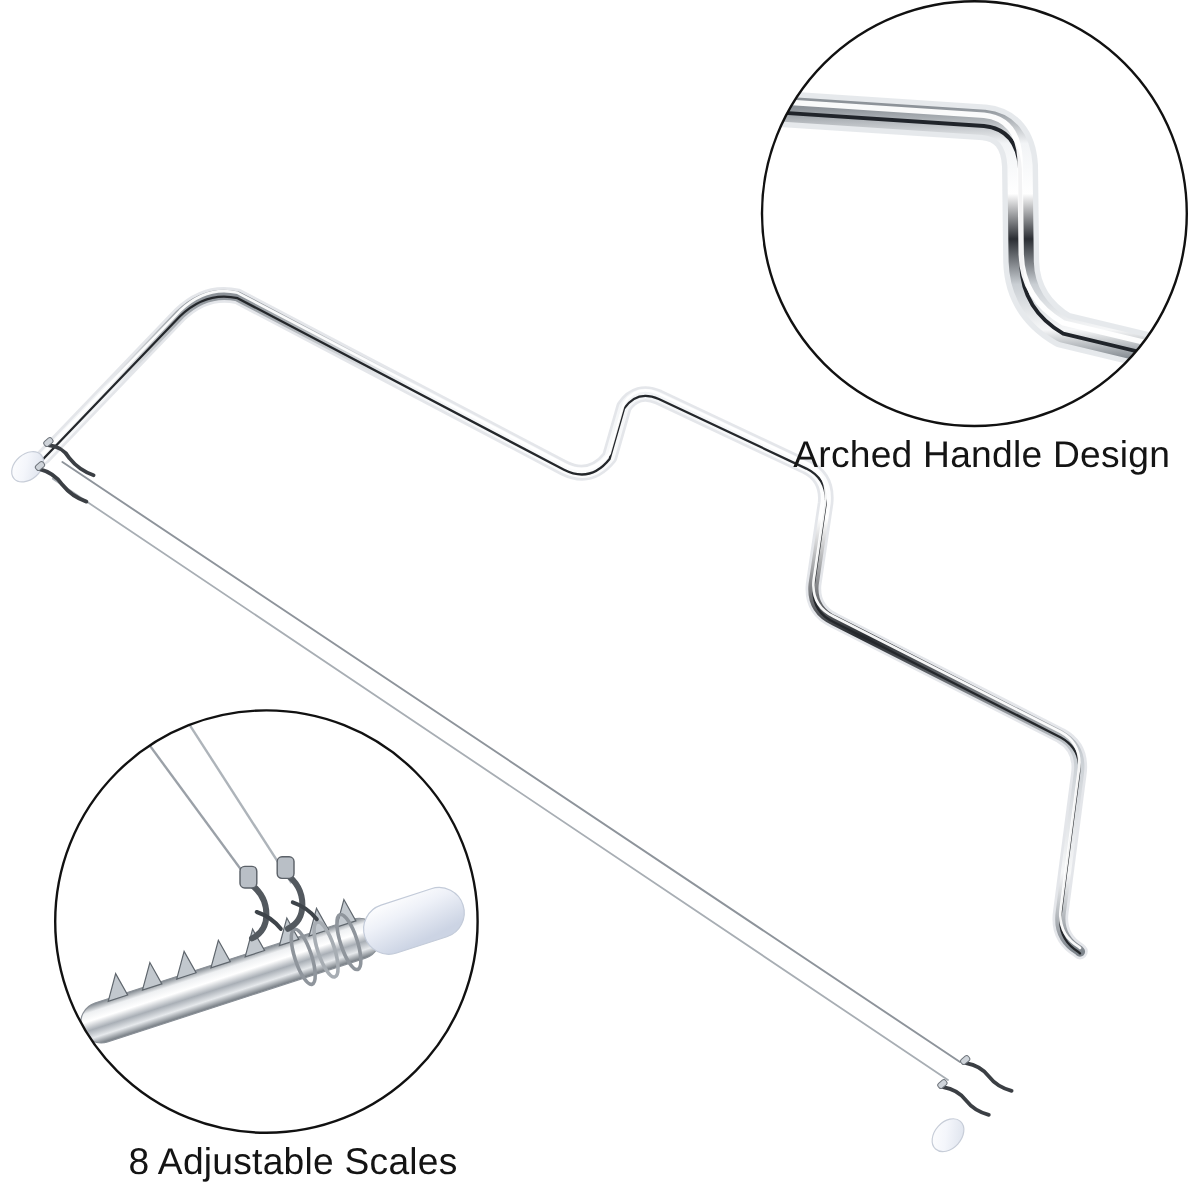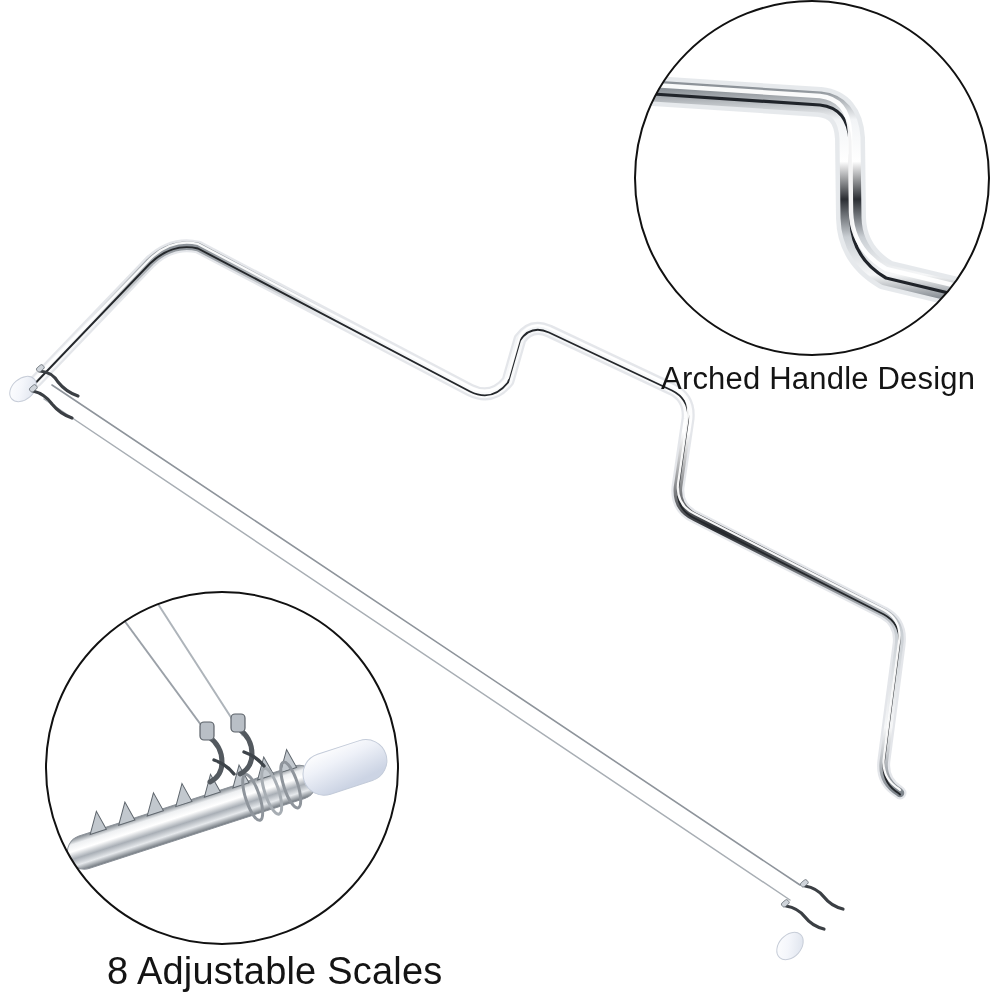--- a/index.html
+++ b/index.html
@@ -33,21 +33,21 @@
     letter-spacing: 0.2px;
   }
   #caption-arched {
     left: 661px;
     top: 361px;
     font-size: 31px;
   }
   #caption-scales {
     left: 107px;
     top: 950px;
-    font-size: 38px;
+    font-size: 31px;
   }
 </style>
 </head>
 <body>
 
 <div id="stage">
 
   <svg class="layer" viewBox="0 0 1000 1000">
     <defs>
 

